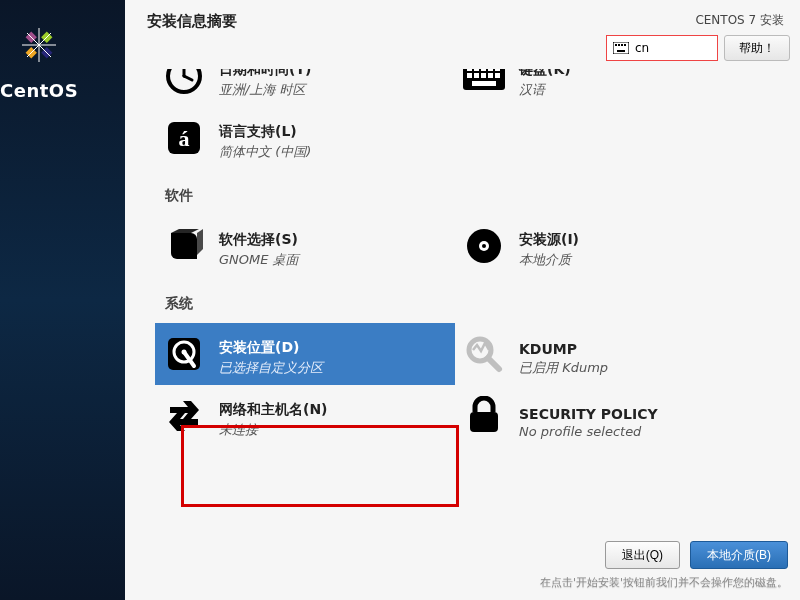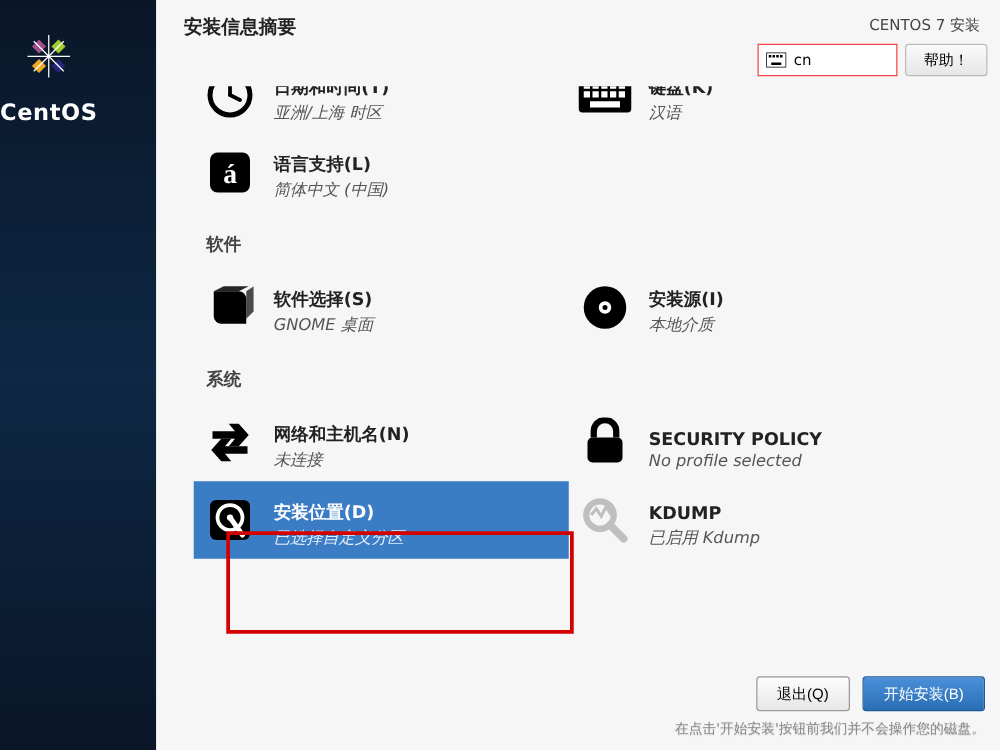--- a/index.html
+++ b/index.html
@@ -161,46 +161,20 @@
           </div>
           <div>
             <div class="spoke-title">安装源(I)</div>
             <div class="spoke-sub">本地介质</div>
           </div>
         </div>
       </div>
 
       <div class="section-label">系统</div>
       <div class="row">
-        <div class="spoke">
-          <div class="icon-box">
-            <svg width="40" height="40" viewBox="0 0 40 40">
-                <path d="M6 14 h18 l-5 -6 h8 l8 9 -8 9 h-8 l5 -6 h-18 z" fill="#000" transform="translate(0,-3)"></path>
-                <path d="M34 26 h-18 l5 6 h-8 l-8 -9 8 -9 h8 l-5 6 h18 z" fill="#000" transform="translate(0,3)"></path>
-              </svg>
-          </div>
-          <div>
-            <div class="spoke-title">网络和主机名(N)</div>
-            <div class="spoke-sub">未连接</div>
-          </div>
-        </div>
-        <div class="spoke">
-          <div class="icon-box">
-            <svg width="36" height="40" viewBox="0 0 36 40">
-                <path d="M9 16 v-5 a9 9 0 0 1 18 0 v5" fill="none" stroke="#000" stroke-width="5"></path>
-                <rect x="4" y="16" width="28" height="20" rx="4" fill="#000"></rect>
-              </svg>
-          </div>
-          <div>
-            <div class="spoke-title">SECURITY POLICY</div>
-            <div class="spoke-sub">No profile selected</div>
-          </div>
-        </div>
-      </div>
-      <div class="row">
         <div class="spoke selected">
           <div class="icon-box">
             <svg width="40" height="40" viewBox="0 0 40 40">
                 <rect x="4" y="4" width="32" height="32" rx="5" fill="#000"></rect>
                 <circle cx="20" cy="18" r="10" fill="none" stroke="#fff" stroke-width="3"></circle>
                 <circle cx="20" cy="18" r="2.5" fill="#fff"></circle>
                 <path d="M20 18 L30 32" stroke="#fff" stroke-width="4" stroke-linecap="round"></path>
               </svg>
           </div>
           <div>
@@ -215,25 +189,51 @@
                 <line x1="24" y1="24" x2="35" y2="35" stroke="#bfbfbf" stroke-width="6" stroke-linecap="round"></line>
                 <path d="M9 16 l4 -5 l4 6 l4 -8 l4 7" fill="none" stroke="#bfbfbf" stroke-width="2.5"></path>
               </svg>
           </div>
           <div>
             <div class="spoke-title">KDUMP</div>
             <div class="spoke-sub">已启用 Kdump</div>
           </div>
         </div>
       </div>
+      <div class="row">
+        <div class="spoke">
+          <div class="icon-box">
+            <svg width="40" height="40" viewBox="0 0 40 40">
+                <path d="M6 14 h18 l-5 -6 h8 l8 9 -8 9 h-8 l5 -6 h-18 z" fill="#000" transform="translate(0,-3)"></path>
+                <path d="M34 26 h-18 l5 6 h-8 l-8 -9 8 -9 h8 l-5 6 h18 z" fill="#000" transform="translate(0,3)"></path>
+              </svg>
+          </div>
+          <div>
+            <div class="spoke-title">网络和主机名(N)</div>
+            <div class="spoke-sub">未连接</div>
+          </div>
+        </div>
+        <div class="spoke">
+          <div class="icon-box">
+            <svg width="36" height="40" viewBox="0 0 36 40">
+                <path d="M9 16 v-5 a9 9 0 0 1 18 0 v5" fill="none" stroke="#000" stroke-width="5"></path>
+                <rect x="4" y="16" width="28" height="20" rx="4" fill="#000"></rect>
+              </svg>
+          </div>
+          <div>
+            <div class="spoke-title">SECURITY POLICY</div>
+            <div class="spoke-sub">No profile selected</div>
+          </div>
+        </div>
+      </div>
 
       <div class="highlight-box" style="left:56px; top:356px; width:278px; height:82px;"></div>
     </div>
 
     <div class="footer">
       <div class="footer-btns">
         <button class="btn">退出(Q)</button>
-        <button class="btn primary">开始安装(B)</button>
+        <button class="btn primary">本地介质(B)</button>
       </div>
       <div class="hint">在点击'开始安装'按钮前我们并不会操作您的磁盘。</div>
     </div>
   </div>
 </div>
 
 </body></html>

